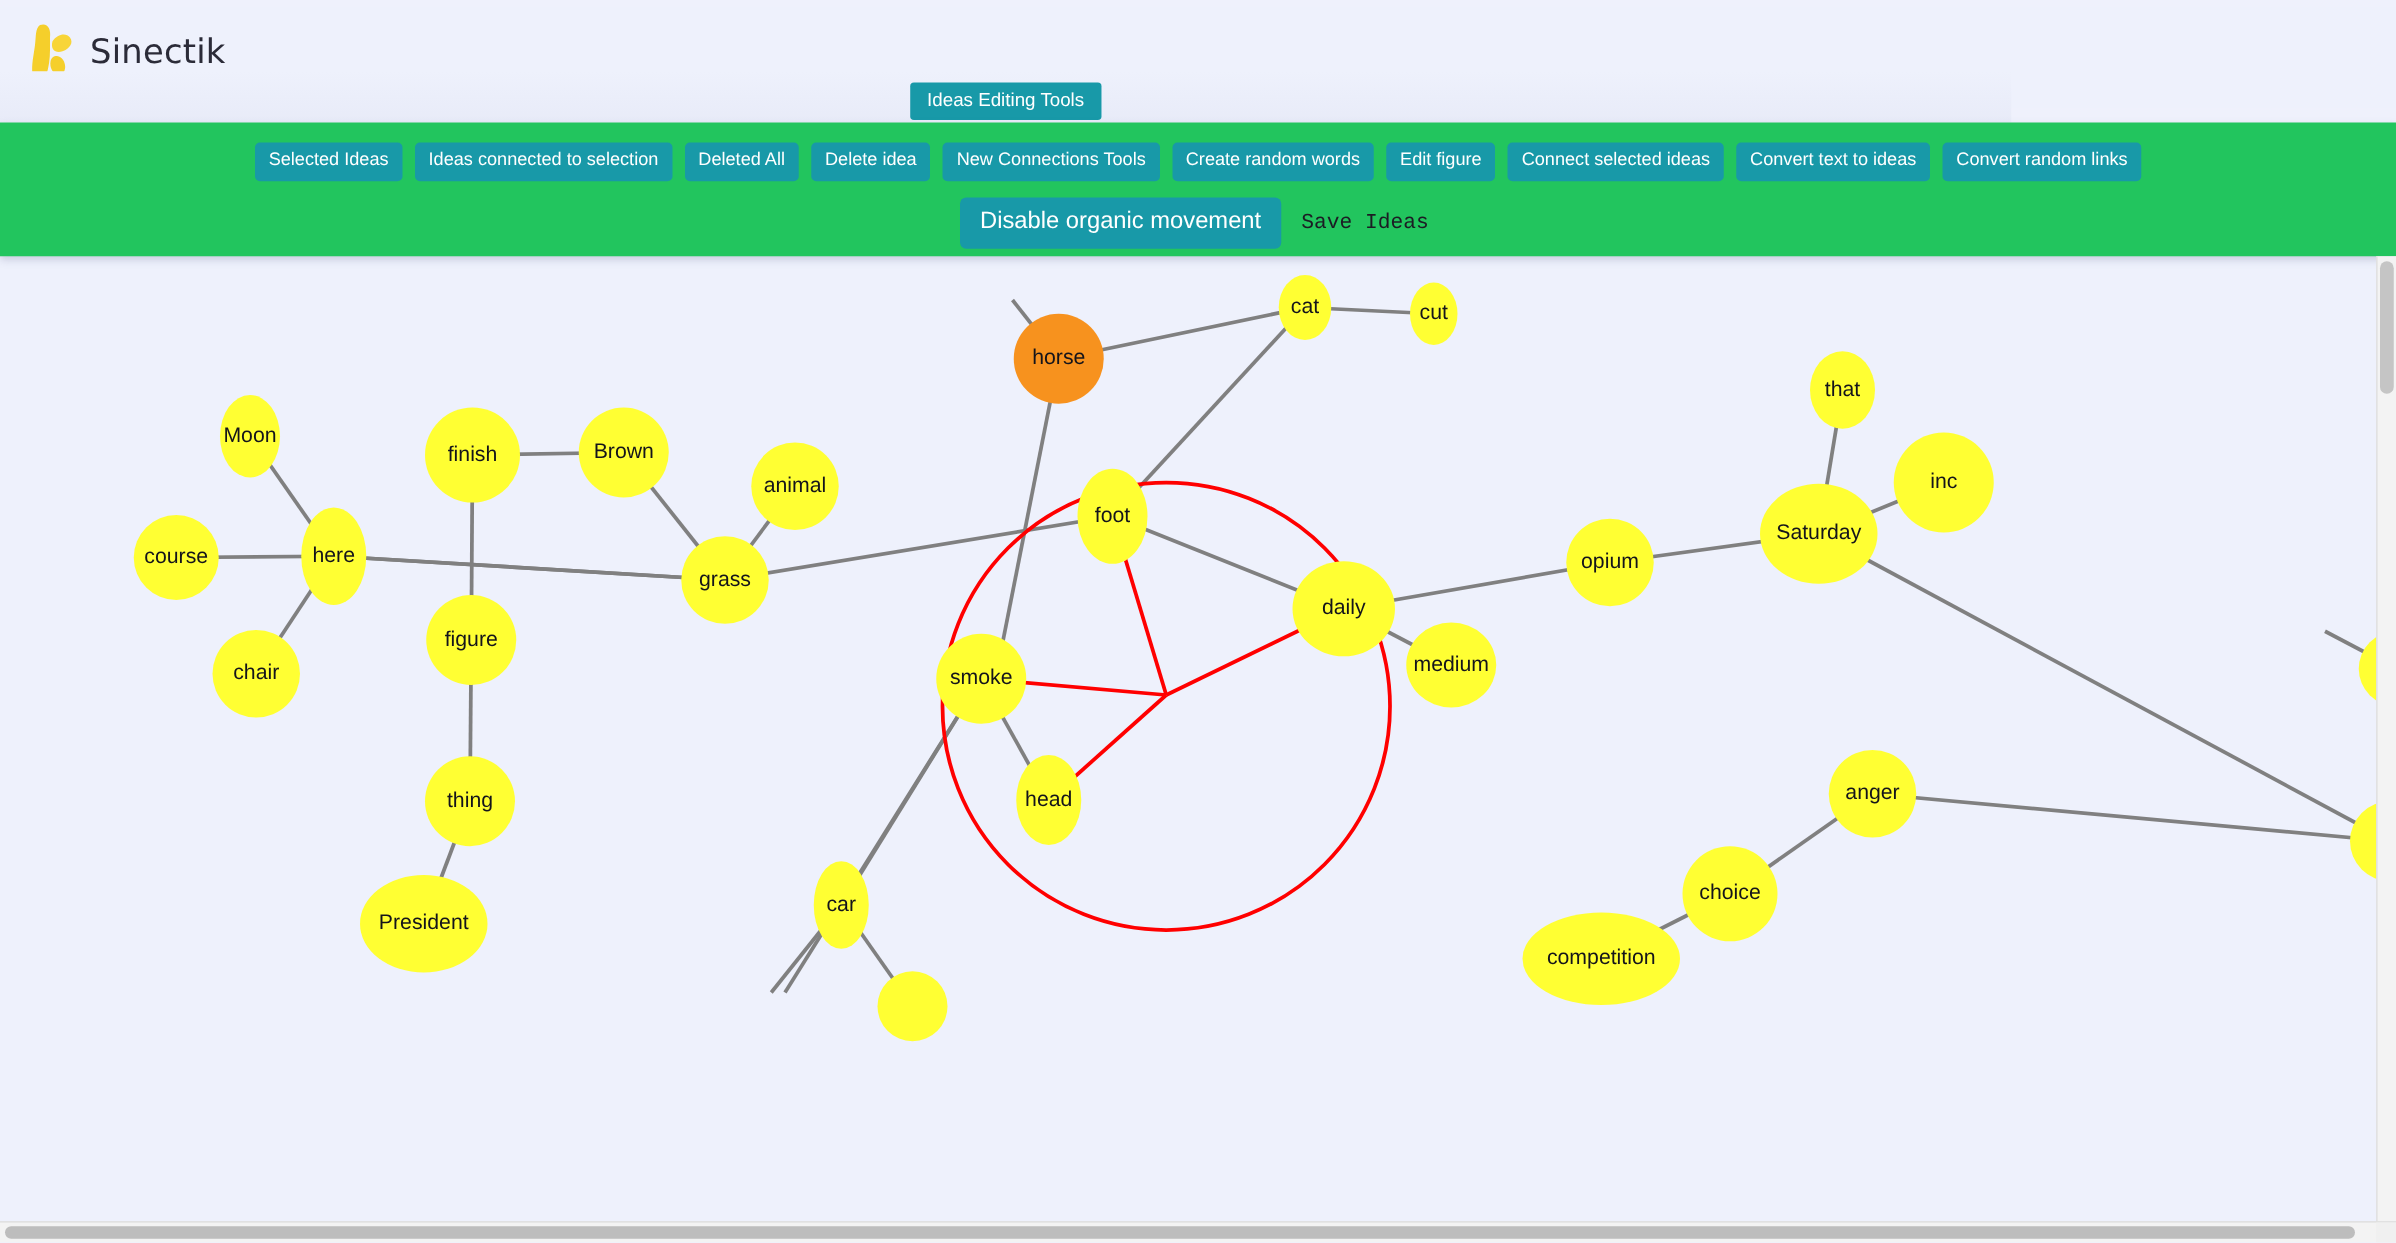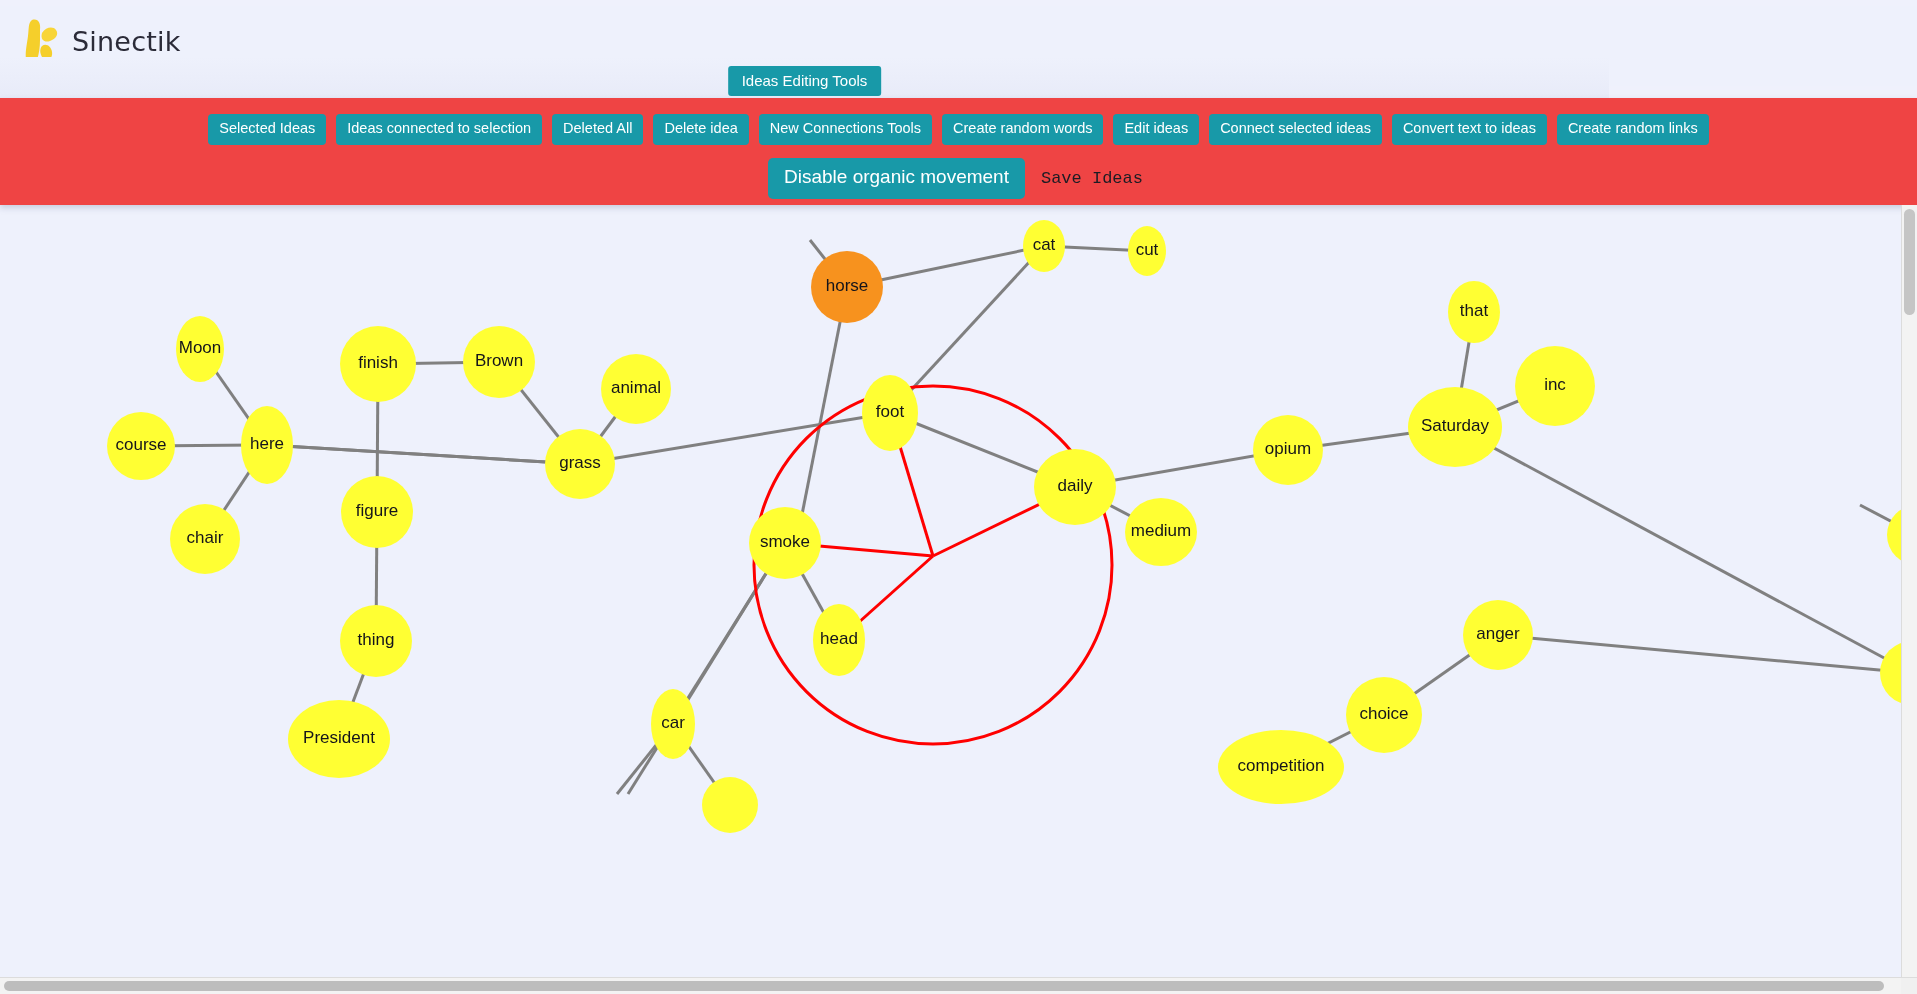--- a/index.html
+++ b/index.html
@@ -38,21 +38,21 @@
     background: #1899a8; color: #ffffff;
     font-size: 15px; padding: 6px 14px 7px 14px;
     border-radius: 3px; white-space: nowrap;
     cursor: pointer; border: none;
     font-family: "Liberation Sans", sans-serif;
   }
 
   
   .toolbar {
     position: absolute; left: 0; top: 98px; width: 1917px; height: 107px;
-    background: #ef4444;
+    background: #22c55e;
     box-shadow: 0 3px 6px rgba(120,125,160,.30);
     z-index: 4;
   }
   .btn-row {
     display: flex; justify-content: center; align-items: center;
     flex-wrap: nowrap; gap: 10px;
   }
   .row1 { padding-top: 16px; }
   .row2 { padding-top: 13px; }
   .tbtn {
@@ -128,24 +128,24 @@
   </div>
 
   <div class="toolbar">
     <div class="btn-row row1">
       <button class="tbtn">Selected Ideas</button>
       <button class="tbtn">Ideas connected to selection</button>
       <button class="tbtn">Deleted All</button>
       <button class="tbtn">Delete idea</button>
       <button class="tbtn">New Connections Tools</button>
       <button class="tbtn">Create random words</button>
-      <button class="tbtn">Edit ideas</button>
+      <button class="tbtn">Edit figure</button>
       <button class="tbtn">Connect selected ideas</button>
       <button class="tbtn">Convert text to ideas</button>
-      <button class="tbtn">Create random links</button>
+      <button class="tbtn">Convert random links</button>
     </div>
     <div class="btn-row row2">
       <button class="tbtn big">Disable organic movement</button>
       <button class="plainbtn">Save Ideas</button>
     </div>
   </div>
 
   <div class="canvas-area">
     <svg id="graph" width="1917" height="789">
       <g id="edge-layer">

